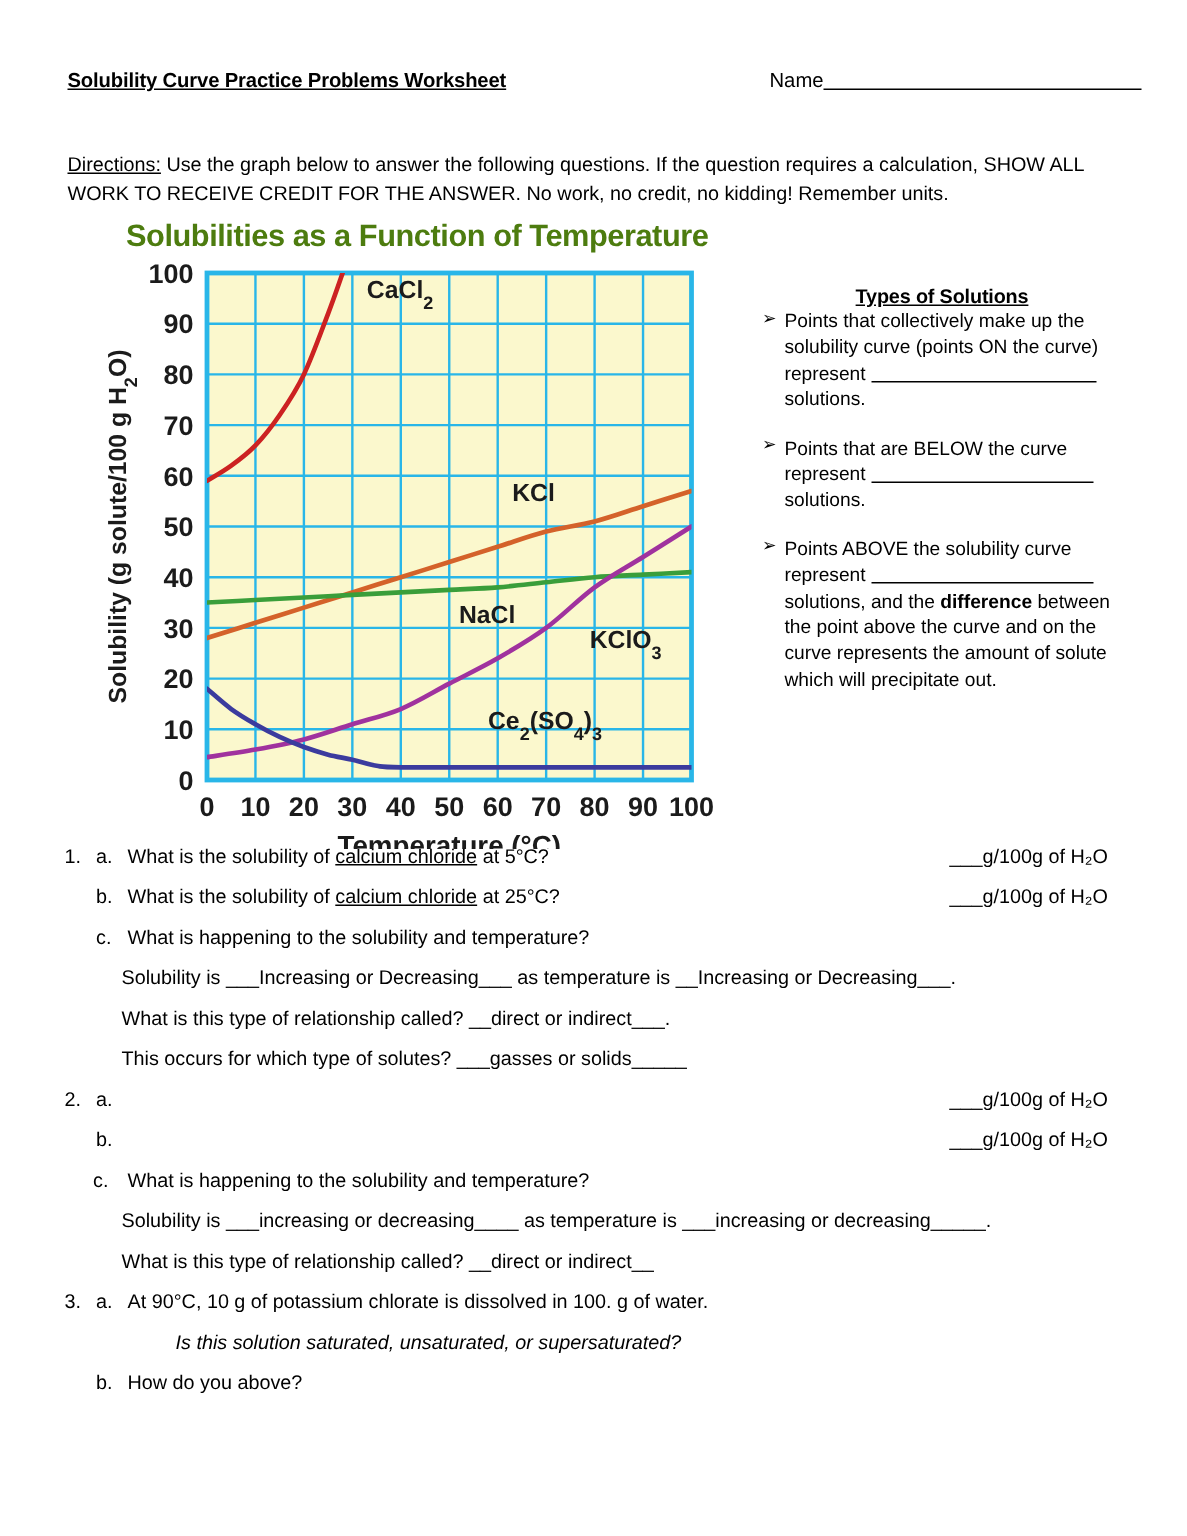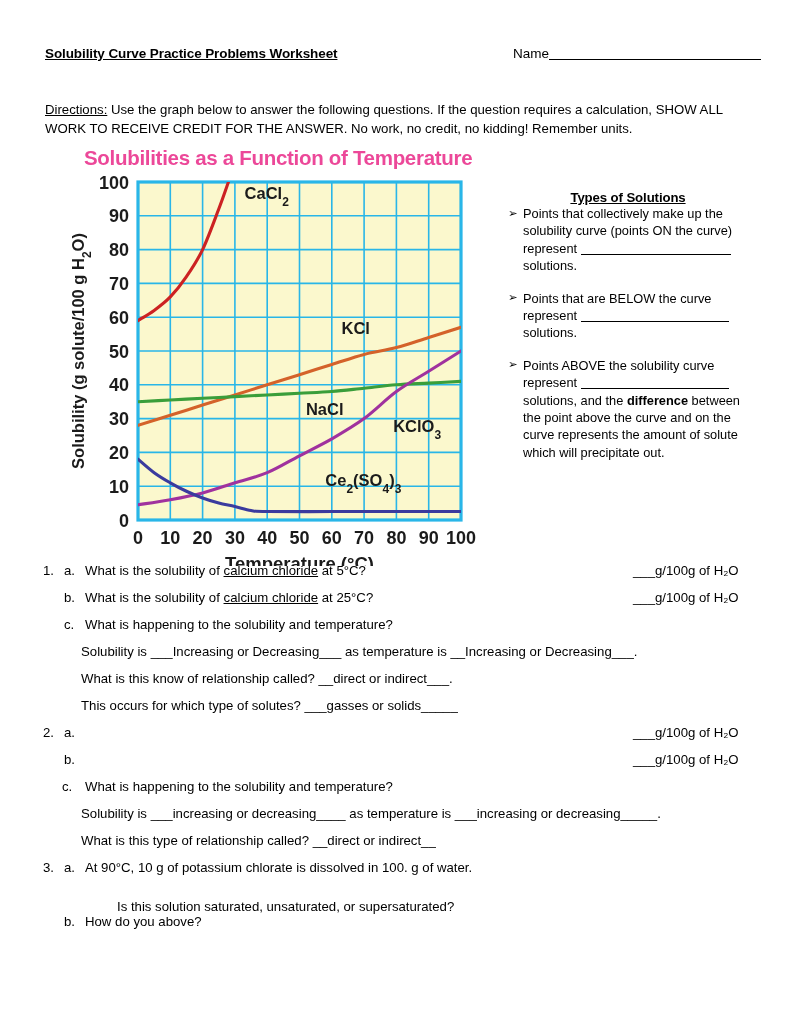--- a/index.html
+++ b/index.html
@@ -77,21 +77,21 @@
     width: 430px;
     height: 420px;
   }
   .chart-title {
     position: absolute;
     left: 22px;
     top: 0px;
     width: 410px;
     font-size: 20.5px;
     font-weight: bold;
-    color: #ec4899;
+    color: #4d7c0f;
     letter-spacing: -0.3px;
     white-space: nowrap;
   }
   .chart-svg {
     position: absolute;
     left: 0;
     top: 24px;
   }
 
   
@@ -162,21 +162,22 @@
     top: 0px;
   }
   .q-sub {
     position: absolute;
     left: 38px;
     top: 0px;
   }
   .q-sub2 {
     position: absolute;
     left: 74px;
-    top: 12px;
+    top: 0px;
+    font-style: italic;
   }
   .q-answer {
     position: absolute;
     left: 590px;
     top: 0px;
   }
   .u-term { text-decoration: underline; }
 </style>
 </head>
 <body>
@@ -294,21 +295,21 @@
 
     <div class="q-line">
       <span class="q-alpha">c.</span>
       <span class="q-text">What is happening to the solubility and temperature?</span>
     </div>
 
     <div class="q-line">
       <span class="q-sub">Solubility is ___Increasing or Decreasing___ as temperature is __Increasing or Decreasing___.</span>
     </div>
     <div class="q-line">
-      <span class="q-sub">What is this know of relationship called?  __direct or indirect___.</span>
+      <span class="q-sub">What is this type of relationship called?  __direct or indirect___.</span>
     </div>
     <div class="q-line">
       <span class="q-sub">This occurs for which type of solutes?  ___gasses or solids_____</span>
     </div>
 
     <div class="q-line">
       <span class="q-num">2.</span>
       <span class="q-alpha">a.</span>
       <span class="q-answer">___g/100g of H₂O</span>
     </div>

